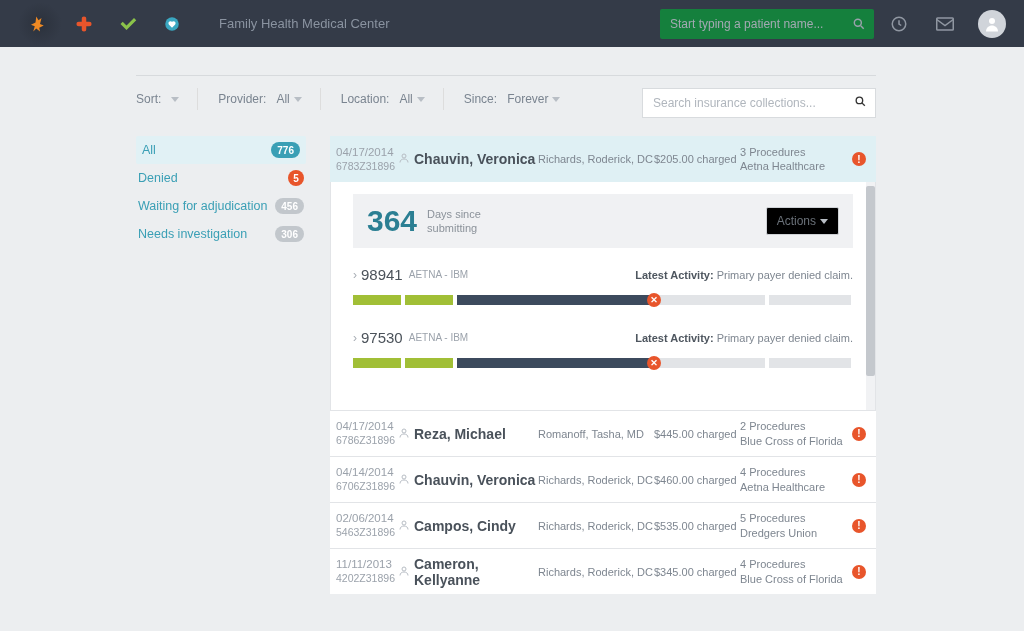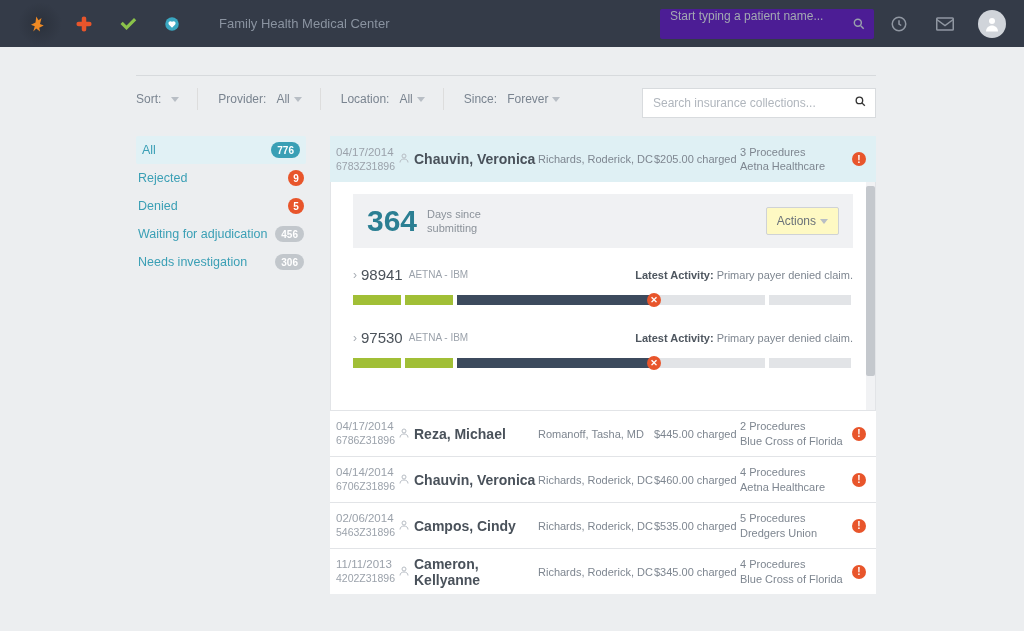--- a/index.html
+++ b/index.html
@@ -3,21 +3,21 @@
 <meta charset="utf-8">
 <style>
   * { box-sizing: border-box; margin:0; padding:0; }
   body { font-family: "Segoe UI", Arial, sans-serif; background:#eceef0; color:#555; font-size:13px; width:1024px; height:631px; overflow:hidden; }
   .topbar { background:#343b48; height:47px; display:flex; align-items:center; padding:0 18px; position:relative; }
   .top-icon { width:44px; height:44px; display:flex; align-items:center; justify-content:center; }
   .top-icon svg { display:block; }
   .logo-circle-bg { background: radial-gradient(circle at center, #2b313c 0%, #343b48 70%); border-radius:50%; }
   .clinic-name { color:#8a93a0; font-size:13px; margin-left:25px; }
   .spacer { flex:1; }
-  .search-top { display:flex; align-items:flex-start; background:#4c1d95; border-radius:2px; height:30px; width:214px; }
+  .search-top { display:flex; align-items:center; background:#15803d; border-radius:2px; height:30px; width:214px; }
   .search-top input { background:transparent; border:0; color:#ccc; font-size:12px; padding:0 10px; flex:1; outline:none; }
   .search-top input::placeholder { color:#a3a9b2; }
   .search-top-btn { width:30px; height:30px; display:flex; align-items:center; justify-content:center; color:#9aa1ac; }
   .top-right-icon { width:42px; height:42px; display:flex; align-items:center; justify-content:center; color:#9097a2; margin-left:4px; }
   .avatar-top { width:28px; height:28px; border-radius:50%; background:#d0d4da; display:flex; align-items:center; justify-content:center; margin-left:12px; }
 
   .page { padding:20px 0 0 0; }
   .page-header { margin:0 0 12px 136px; }
   .page-title { font-size:22px; color:#3f4a56; font-weight:600; }
   .page-header hr { border:none; border-top:1px solid #d7dadd; margin-top:8px; width:740px; }
@@ -59,21 +59,21 @@
   .col-alert { margin-left:auto; }
   .alert-dot { width:14px; height:14px; border-radius:50%; background:#e8552b; color:#fff; display:flex; align-items:center; justify-content:center; font-size:10px; font-weight:700;}
 
   .detail-panel { background:#fff; border-left:1px solid #e2e4e7; border-right:1px solid #e2e4e7; position:relative; padding:12px 22px 18px 22px; }
   .scroll-track { position:absolute; right:0; top:0; bottom:0; width:9px; background:#f1f2f4; }
   .scroll-thumb { position:absolute; right:0; top:4px; width:9px; height:190px; background:#c4c8cd; border-radius:2px;}
 
   .detail-summary { background:#f0f1f3; display:flex; align-items:center; padding:10px 14px; margin-bottom:18px; }
   .days-num { font-size:30px; font-weight:700; color:#2b7f93; margin-right:10px; }
   .days-lbl { font-size:11px; color:#8b929a; line-height:1.3; flex:1; }
-  .actions-btn { background:#fef9c3; border:1px solid #cfd2d6; height:28px; padding:0 10px; font-size:12px; color:#6a7179; display:flex; align-items:center; gap:4px; cursor:pointer; border-radius:2px;}
+  .actions-btn { background:#000000; border:1px solid #cfd2d6; height:28px; padding:0 10px; font-size:12px; color:#6a7179; display:flex; align-items:center; gap:4px; cursor:pointer; border-radius:2px;}
 
   .proc-block { margin-bottom:24px; }
   .proc-header { display:flex; align-items:center; margin-bottom:6px; }
   .proc-chevron { color:#a8aeb5; margin-right:4px; font-size:12px;}
   .proc-code { font-size:15px; color:#4b525a; font-weight:400; margin-right:6px;}
   .proc-payer { font-size:10px; color:#9ba2ab; }
   .proc-activity { font-size:11px; color:#7e8690; }
   .proc-activity b { color:#4e565f; font-weight:700; }
   .progress { display:flex; gap:4px; margin-top:6px; height:10px; }
   .seg { height:10px; border-radius:0; }
@@ -180,24 +180,20 @@
   </div>
 
   <div class="main-layout">
 
     <div class="sidebar" id="sidebar">
         <div class="side-item active">
           <span class="txt">All</span>
           <span class="badge blue">776</span>
         </div>
         <div class="side-item">
-          <span class="txt">Rejected</span>
-          <span class="badge red">9</span>
-        </div>
-        <div class="side-item">
           <span class="txt">Denied</span>
           <span class="badge red">5</span>
         </div>
         <div class="side-item">
           <span class="txt">Waiting for adjudication</span>
           <span class="badge gray">456</span>
         </div>
         <div class="side-item">
           <span class="txt">Needs investigation</span>
           <span class="badge gray">306</span>

